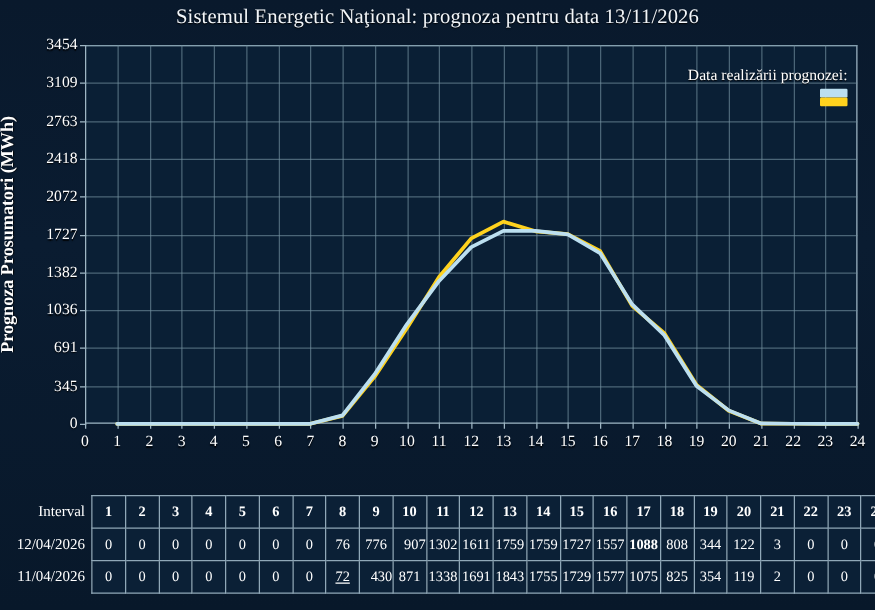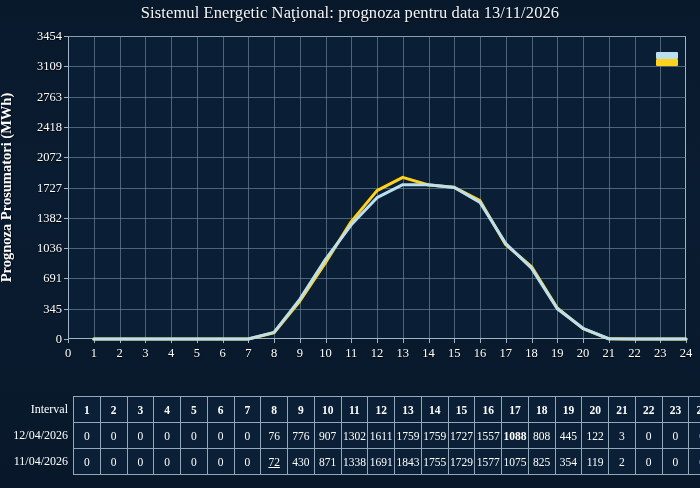--- a/index.html
+++ b/index.html
@@ -298,20 +298,21 @@
         <div class="tick-x" style="left: 592.25px;"></div>
         <div class="axis-x-label" style="left: 618px;">24</div>
         <div class="tick-x" style="left: 618px;"></div>
       </div>
     <svg class="series-svg" id="series-layer" viewBox="0 0 618 303" preserveAspectRatio="none">
         <polyline points="25.75,303.00 51.50,303.00 77.25,303.00 103.00,303.00 128.75,303.00 154.50,303.00 180.25,303.00 206.00,296.68 231.75,265.28 257.50,226.59 283.25,185.62 309.00,154.66 334.75,141.32 360.50,149.04 386.25,151.32 412.00,164.66 437.75,208.70 463.50,230.63 489.25,271.95 515.00,292.56 540.75,302.82 566.50,303.00 592.25,303.00 618.00,303.00" fill="none" stroke="#ffd21e" stroke-width="3" stroke-linejoin="round" stroke-linecap="round"></polyline>
         <polyline points="25.75,303.00 51.50,303.00 77.25,303.00 103.00,303.00 128.75,303.00 154.50,303.00 180.25,303.00 206.00,296.33 231.75,263.35 257.50,223.43 283.25,188.78 309.00,161.68 334.75,148.69 360.50,148.69 386.25,151.50 412.00,166.41 437.75,207.56 463.50,232.12 489.25,272.82 515.00,292.30 540.75,302.74 566.50,303.00 592.25,303.00 618.00,303.00" fill="none" stroke="#bcdff0" stroke-width="3" stroke-linejoin="round" stroke-linecap="round"></polyline>
       </svg>
 
     <div class="legend">
+      <div class="legend-title">Data realizării prognozei:</div>
       <div id="legend-rows">
           <div class="legend-row">
             <span class="legend-swatch" style="background: rgb(188, 223, 240);"></span>
           </div>
           <div class="legend-row">
             <span class="legend-swatch" style="background: rgb(255, 210, 30);"></span>
           </div>
         </div>
     </div>
   </div>
@@ -349,47 +350,47 @@
           <td class="row-label row-label-a">12/04/2026</td>
           <td style="width: 25.75px;">0</td>
           <td style="width: 25.75px;">0</td>
           <td style="width: 25.75px;">0</td>
           <td style="width: 25.75px;">0</td>
           <td style="width: 25.75px;">0</td>
           <td style="width: 25.75px;">0</td>
           <td style="width: 25.75px;">0</td>
           <td style="width: 25.75px;">76</td>
           <td style="width: 25.75px;">776</td>
-          <td style="width: 25.75px;">907</td>
+          <td style="width: 25.75px; text-align: right;">907</td>
           <td style="width: 25.75px;">1302</td>
           <td style="width: 25.75px;">1611</td>
           <td style="width: 25.75px;">1759</td>
           <td style="width: 25.75px;">1759</td>
           <td style="width: 25.75px;">1727</td>
           <td style="width: 25.75px;">1557</td>
           <td style="width: 25.75px; font-weight: bold;">1088</td>
           <td style="width: 25.75px;">808</td>
-          <td style="width: 25.75px;">445</td>
+          <td style="width: 25.75px;">344</td>
           <td style="width: 25.75px;">122</td>
           <td style="width: 25.75px;">3</td>
           <td style="width: 25.75px;">0</td>
           <td style="width: 25.75px;">0</td>
           <td style="width: 25.75px;">0</td>
         </tr>
         <tr>
           <td class="row-label row-label-b">11/04/2026</td>
           <td style="width: 25.75px;">0</td>
           <td style="width: 25.75px;">0</td>
           <td style="width: 25.75px;">0</td>
           <td style="width: 25.75px;">0</td>
           <td style="width: 25.75px;">0</td>
           <td style="width: 25.75px;">0</td>
           <td style="width: 25.75px;">0</td>
           <td style="width: 25.75px; text-decoration: underline;">72</td>
-          <td style="width: 25.75px;">430</td>
+          <td style="width: 25.75px; text-align: right;">430</td>
           <td style="width: 25.75px;">871</td>
           <td style="width: 25.75px;">1338</td>
           <td style="width: 25.75px;">1691</td>
           <td style="width: 25.75px;">1843</td>
           <td style="width: 25.75px;">1755</td>
           <td style="width: 25.75px;">1729</td>
           <td style="width: 25.75px;">1577</td>
           <td style="width: 25.75px;">1075</td>
           <td style="width: 25.75px;">825</td>
           <td style="width: 25.75px;">354</td>

